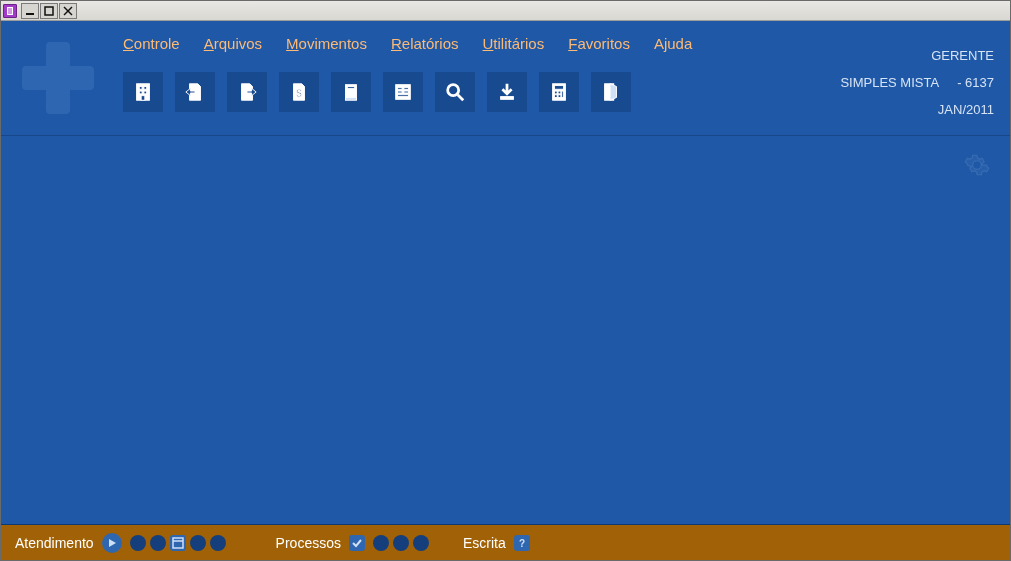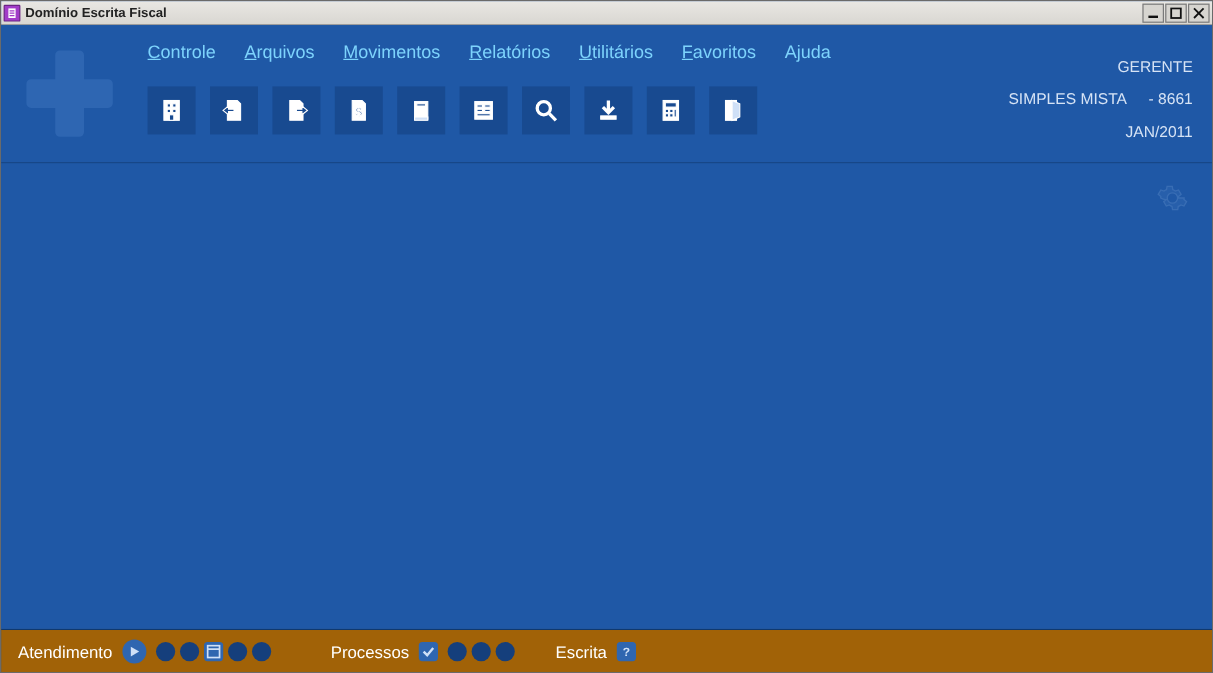--- a/index.html
+++ b/index.html
@@ -62,21 +62,21 @@
   .logo .plus {
     position:absolute; inset:0;
     display:flex;align-items:center;justify-content:center;
   }
   .logo .plus svg { width: 80px; height: 80px; }
 
   .menus-and-tools { flex:1; display:flex; flex-direction:column; }
   .menubar {
     display:flex; gap: 24px;
     padding: 14px 0 0 20px;
-    color:#7dd3fc; font-size: 15px;
+    color:#fdba74; font-size: 15px;
   }
   .menubar .menu-item { cursor: pointer; }
   .menubar .menu-item .ul { text-decoration: underline; }
 
   .toolbar {
     display:flex; gap: 12px;
     padding: 20px 0 0 20px;
   }
   .tool {
     width: 40px; height: 40px;
@@ -152,21 +152,20 @@
 
   <div class="titlebar">
     <div class="app-icon">
       <svg viewBox="0 0 10 10">
           <rect x="2" y="1" width="6" height="8" fill="#fff"></rect>
           <line x1="3" y1="3" x2="7" y2="3" stroke="#a23cc8" stroke-width="1"></line>
           <line x1="3" y1="5" x2="7" y2="5" stroke="#a23cc8" stroke-width="1"></line>
           <line x1="3" y1="7" x2="7" y2="7" stroke="#a23cc8" stroke-width="1"></line>
         </svg>
     </div>
-    <div class="title">Domínio Escrita Fiscal</div>
     <div class="win-controls">
       <div class="win-btn">
           <svg viewBox="0 0 10 10">
             <rect x="1" y="7" width="8" height="2" fill="#111"></rect>
           </svg>
         </div>
       <div class="win-btn">
           <svg viewBox="0 0 10 10">
             <rect x="1" y="1" width="8" height="8" fill="none" stroke="#111" stroke-width="1.5"></rect>
           </svg>
@@ -277,21 +276,21 @@
         </div>
       </div>
     </div>
 
     <div class="header-right">
       <div class="line">
           <span>GERENTE</span>
         </div>
       <div class="line">
         <span>SIMPLES MISTA</span>
-        <span>- 8661</span>
+        <span>- 6137</span>
       </div>
       <div class="line">
           <span>JAN/2011</span>
         </div>
     </div>
   </div>
 
   <div class="workspace">
     <div class="gear">
       <svg viewBox="0 0 24 24">

